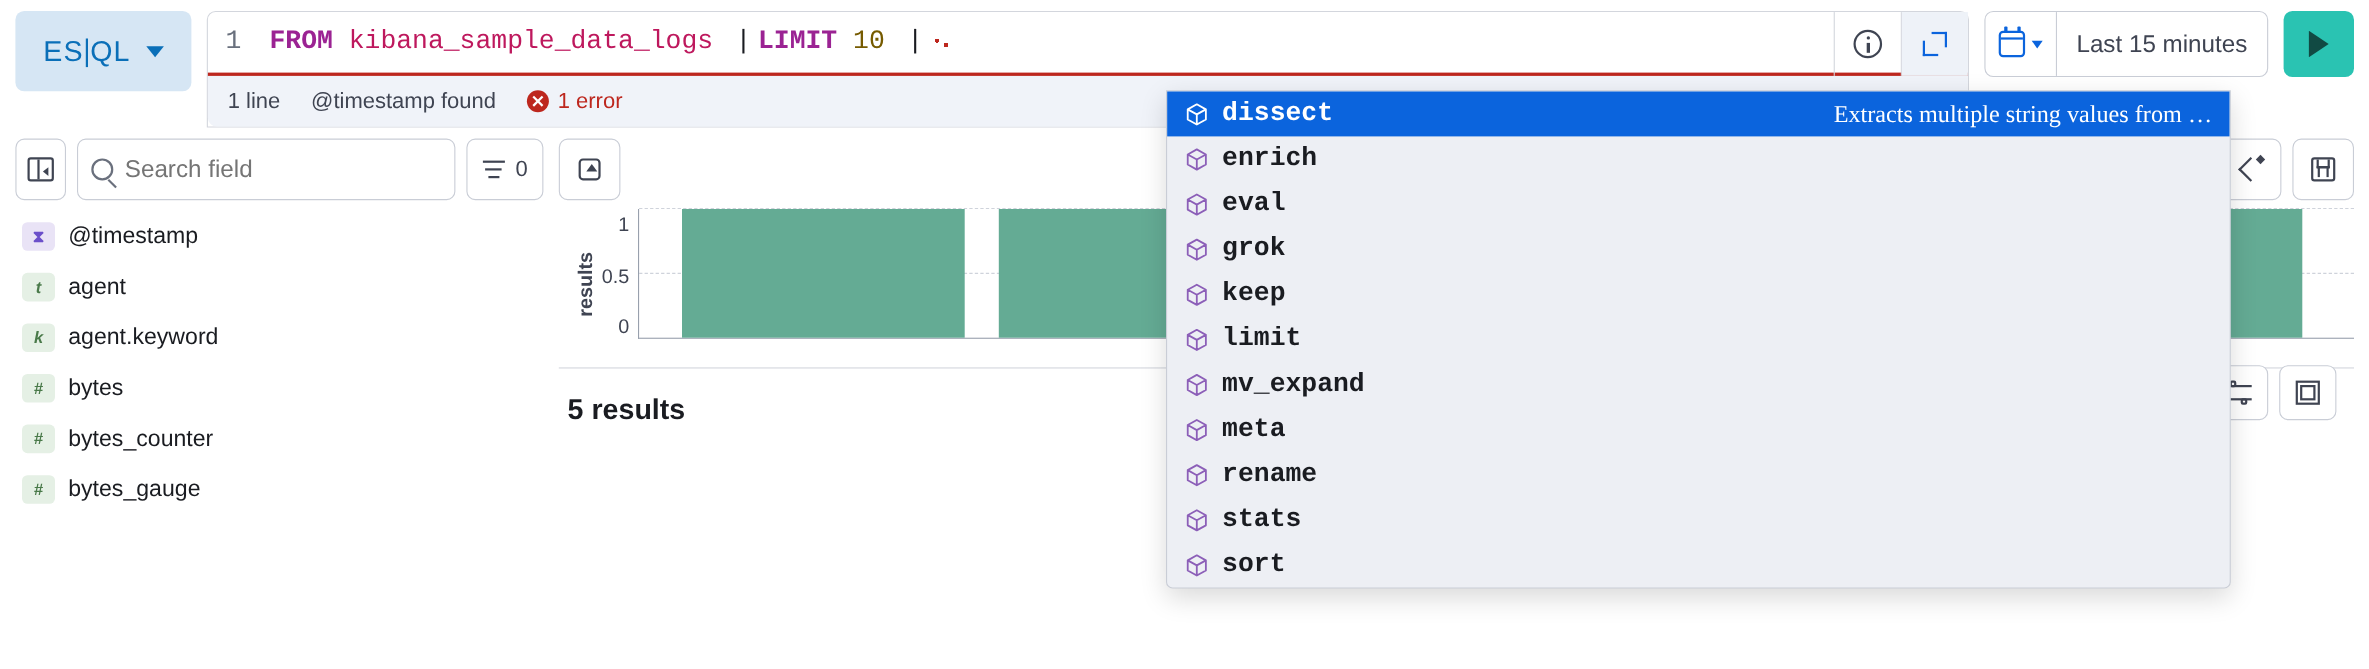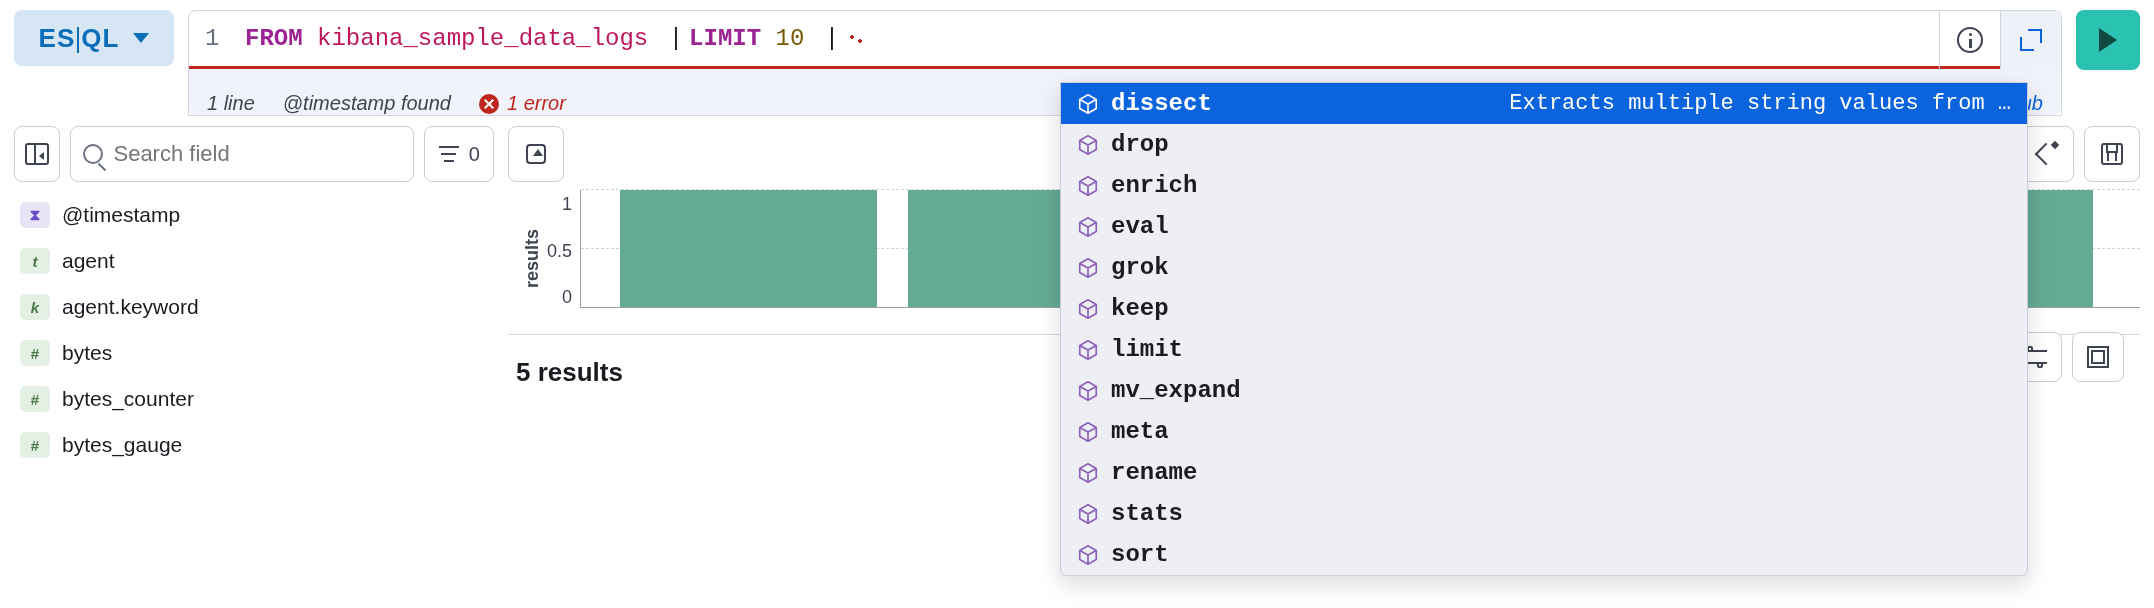--- a/index.html
+++ b/index.html
@@ -16,34 +16,34 @@
   .mono { font-family: "SFMono-Regular", Consolas, "Liberation Mono", Menlo, monospace; }
 
   
   .toprow {
     display: flex;
     align-items: stretch;
     padding: 10px 14px 0 14px;
     gap: 14px;
   }
   .lang-btn {
-    height: 56px;
+    height: 73px;
     min-width: 160px;
     padding: 0 18px;
     display: flex;
     align-items: center;
     justify-content: center;
     gap: 14px;
     background: #d6e6f4;
     border-radius: 8px;
     border: none;
     cursor: pointer;
     color: #0a6fb8;
     font-size: 26px;
-    font-weight: 700;
+    font-weight: 400;
     letter-spacing: 1px;
   }
   .lang-btn .pipe { display:inline-block; width:2px; height:26px; background:#0a6fb8; margin:0 2px; vertical-align:middle;}
   .chev { width:0;height:0;border-left:8px solid transparent;border-right:8px solid transparent;border-top:10px solid #0a6fb8;}
 
   .editor-box {
     flex: 1;
     border: 1px solid #d3d6dd;
     border-radius: 8px 8px 0 0;
     display: flex;
@@ -67,27 +67,26 @@
   .cursor-squiggle {
     width:14px; height:10px; margin-left:4px;
     background:
       radial-gradient(circle at 3px 3px,#bd271e 2px,transparent 2px),
       radial-gradient(circle at 11px 7px,#bd271e 2px,transparent 2px);
   }
   .status-bar {
     height:46px;
     background:#f0f3f9;
     display:flex;
-    align-items:flex-end;
+    align-items:center;
     padding:0 18px;
     gap:28px;
     font-size:20px;
     color:#3f4452;
     border-radius:0 0 8px 8px;
-    font-style:italic;
   }
   .status-bar .err { color:#bd271e; display:flex; align-items:center; gap:8px;}
   .err-ico { width:20px;height:20px;border-radius:50%;background:#bd271e; position:relative;}
   .err-ico::before,.err-ico::after{content:"";position:absolute;top:4px;left:9px;width:2px;height:12px;background:#fff;}
   .err-ico::before{transform:rotate(45deg);} .err-ico::after{transform:rotate(-45deg);}
   .status-bar .spacer { flex:1;}
   .feedback { color:#0b64dd; display:flex; align-items:center; gap:8px;}
   .feedback-ico{width:20px;height:16px;border:2px solid #0b64dd;border-radius:4px;position:relative;}
   .feedback-ico::after{content:"";position:absolute;bottom:-6px;left:4px;width:0;height:0;border-left:4px solid transparent;border-right:4px solid transparent;border-top:6px solid #0b64dd;}
 
@@ -201,21 +200,21 @@
     border-radius:0 0 6px 6px;
     box-shadow:0 8px 24px rgba(0,0,0,.15);
     z-index:50; overflow:hidden;
     font-size:24px;
   }
   .ac-row{display:flex;align-items:center;gap:12px;padding:7px 16px;cursor:pointer;}
   .ac-row .cube{width:22px;height:22px;position:relative;flex-shrink:0;}
   .cube svg{width:22px;height:22px;display:block;}
   .ac-row .name{font-weight:700;}
   .ac-row.sel{background:#0b64dd;color:#fff;}
-  .ac-row .desc{margin-left:auto;font-family:Liberation Mono, monospace;font-size:22px;white-space:nowrap;overflow:hidden;text-overflow:ellipsis;max-width:540px;}
+  .ac-row .desc{margin-left:auto;font-family:Liberation Serif, serif;font-size:22px;white-space:nowrap;overflow:hidden;text-overflow:ellipsis;max-width:540px;}
   .ac-row:not(.sel) .cube svg path{stroke:#8c5fb8;}
   .ac-row.sel .cube svg path{stroke:#fff;}
   .ac-row:not(.sel) .name{color:#1a1c21;}
 </style>
 </head>
 <body>
 
 <div class="toprow">
   <button class="lang-btn">
     <span>
@@ -256,20 +255,27 @@
       </span>
       <span class="spacer"></span>
       <span class="feedback">
         <span class="feedback-ico"></span>
         <span>Sub</span>
       </span>
     </div>
   </div>
 
   <div class="right-controls">
+    <div class="date-btn">
+      <span class="cal-part">
+        <span class="cal-ico"></span>
+        <span class="chev-sm"></span>
+      </span>
+      <span class="range">Last 15 minutes</span>
+    </div>
     <button class="run-btn">
       <span class="play-ico"></span>
     </button>
   </div>
 </div>
 
 <div class="body-row">
 
   <div class="left-col">
     <div class="field-tools-row">
@@ -379,28 +385,20 @@
       </span>
       <span class="name">dissect</span>
       <span class="desc">Extracts multiple string values from …</span>
     </div>
     <div class="ac-row">
       <span class="cube">
         <svg viewBox="0 0 24 24" fill="none">
           <path d="M12 2 L21 7 L21 17 L12 22 L3 17 L3 7 Z M3 7 L12 12 L21 7 M12 12 L12 22" stroke-width="1.8" stroke-linejoin="round"></path>
         </svg>
       </span>
-      <span class="name">drop</span>
-    </div>
-    <div class="ac-row">
-      <span class="cube">
-        <svg viewBox="0 0 24 24" fill="none">
-          <path d="M12 2 L21 7 L21 17 L12 22 L3 17 L3 7 Z M3 7 L12 12 L21 7 M12 12 L12 22" stroke-width="1.8" stroke-linejoin="round"></path>
-        </svg>
-      </span>
       <span class="name">enrich</span>
     </div>
     <div class="ac-row">
       <span class="cube">
         <svg viewBox="0 0 24 24" fill="none">
           <path d="M12 2 L21 7 L21 17 L12 22 L3 17 L3 7 Z M3 7 L12 12 L21 7 M12 12 L12 22" stroke-width="1.8" stroke-linejoin="round"></path>
         </svg>
       </span>
       <span class="name">eval</span>
     </div>

